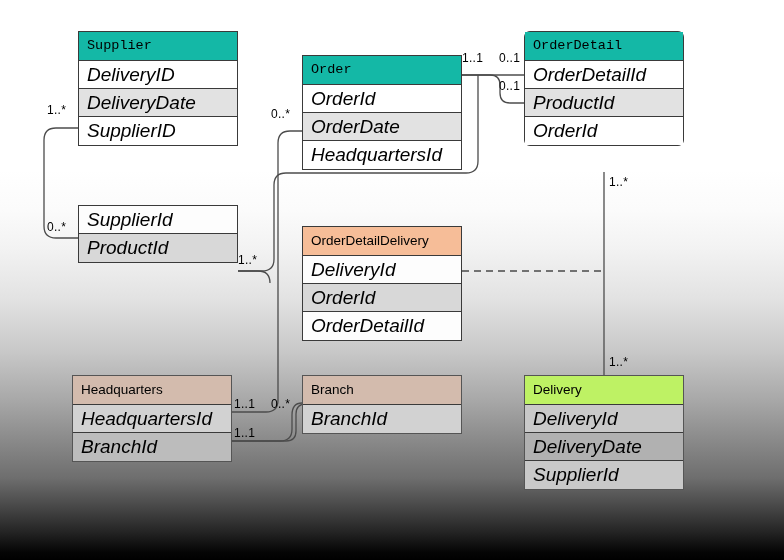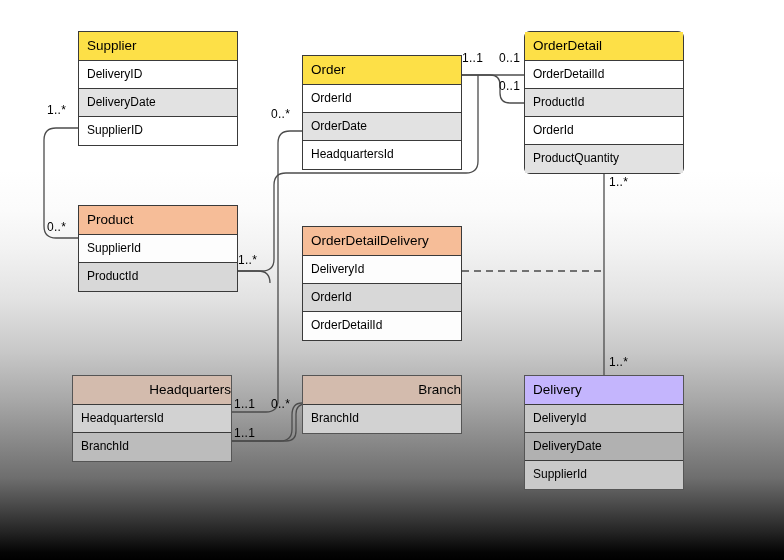--- a/index.html
+++ b/index.html
@@ -59,45 +59,46 @@
     color: #000000;
     border-bottom: 1px solid #3a3a3a;
     white-space: nowrap;
     overflow: hidden;
   }
   .attr {
     box-sizing: border-box;
     height: 28px;
     line-height: 27px;
     padding-left: 8px;
-    font-size: 12px;
+    font-size: 19px;
     color: #000000;
     white-space: nowrap;
     overflow: hidden;
     border-bottom: 1px solid #3a3a3a;
+    font-style: italic;
   }
   .attr:last-child {
     border-bottom: none;
   }
   
-  .theme-light .entity-header { background: #fde047; }
+  .theme-light .entity-header { background: #14b8a6; font-family: Liberation Mono, monospace; }
   .theme-light .attr.odd  { background: #ffffff; }
   .theme-light .attr.even { background: #e2e2e2; }
 
   
   .theme-light2 .entity-header { background: #f6bd98; }
   .theme-light2 .attr.odd  { background: #fdfdfd; }
   .theme-light2 .attr.even { background: #d8d8d8; }
 
   
-  .theme-dark .entity-header { background: #d3bbad; text-align: right; }
+  .theme-dark .entity-header { background: #d3bbad; }
   .theme-dark .attr.odd  { background: #d2d2d2; }
   .theme-dark .attr.even { background: #bcbcbc; }
 
-  .theme-darker .entity-header { background: #c4b5fd; }
+  .theme-darker .entity-header { background: #bef264; }
   .theme-darker .attr.odd  { background: #c9c9c9; }
   .theme-darker .attr.even { background: #b1b1b1; }
 
   .card {
     position: absolute;
     font-size: 12px;
     color: #000000;
     white-space: nowrap;
     letter-spacing: 0.3px;
   }
@@ -142,25 +143,23 @@
     <div class="attr odd">OrderId</div>
     <div class="attr even">OrderDate</div>
     <div class="attr odd">HeadquartersId</div>
   </div>
 
   <div class="entity theme-light" style="left:524px; top:31px; width:160px;border-radius:6px;">
     <div class="entity-header">OrderDetail</div>
     <div class="attr odd">OrderDetailId</div>
     <div class="attr even">ProductId</div>
     <div class="attr odd">OrderId</div>
-    <div class="attr even">ProductQuantity</div>
   </div>
 
   <div class="entity theme-light2" style="left:78px; top:205px; width:160px;">
-    <div class="entity-header">Product</div>
     <div class="attr odd">SupplierId</div>
     <div class="attr even">ProductId</div>
   </div>
 
   <div class="entity theme-light2" style="left:302px; top:226px; width:160px;">
     <div class="entity-header">OrderDetailDelivery</div>
     <div class="attr odd">DeliveryId</div>
     <div class="attr even">OrderId</div>
     <div class="attr odd">OrderDetailId</div>
   </div>

